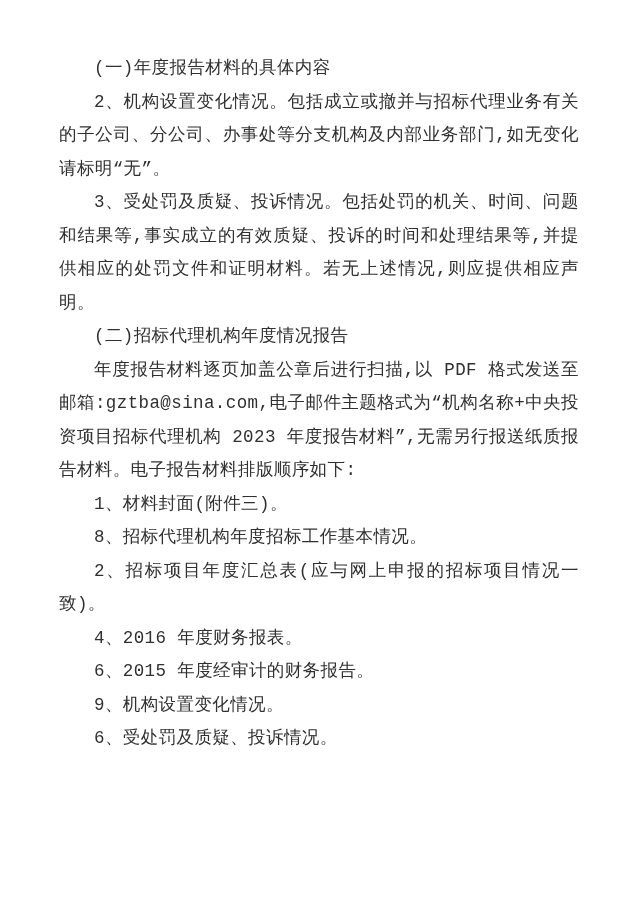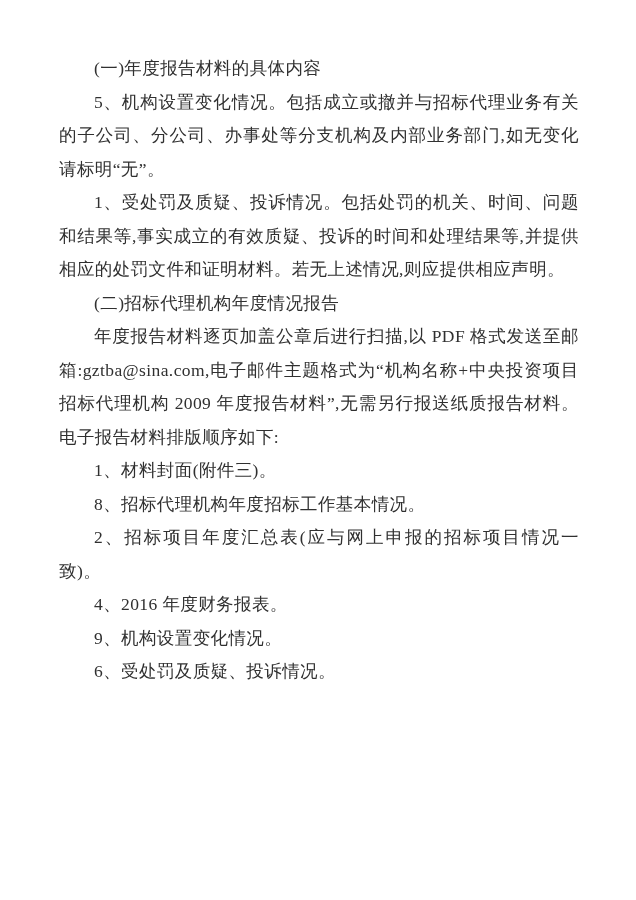--- a/index.html
+++ b/index.html
@@ -12,41 +12,42 @@
     width: 636px;
     height: 900px;
     background: #ffffff;
     box-sizing: border-box;
     padding: 52px 57px 0 59px;
     overflow: hidden;
   }
   .doc-body p {
     margin: 0;
     padding: 0;
-    font-family: Liberation Serif, serif;
+    font-family: Liberation Mono, monospace;
     font-size: 17.5px;
     line-height: 33.5px;
     color: #303030;
     text-align: justify;
     text-justify: inter-ideograph;
     text-indent: 2em;
     letter-spacing: 0.4px;
     word-break: break-word;
   }
 </style>
 </head>
 <body>
 
 <div class="page">
   <div class="doc-body">
       <p>(一)年度报告材料的具体内容</p>
-      <p>5、机构设置变化情况。包括成立或撤并与招标代理业务有关的子公司、分公司、办事处等分支机构及内部业务部门,如无变化请标明“无”。</p>
-      <p>1、受处罚及质疑、投诉情况。包括处罚的机关、时间、问题和结果等,事实成立的有效质疑、投诉的时间和处理结果等,并提供相应的处罚文件和证明材料。若无上述情况,则应提供相应声明。</p>
+      <p>2、机构设置变化情况。包括成立或撤并与招标代理业务有关的子公司、分公司、办事处等分支机构及内部业务部门,如无变化请标明“无”。</p>
+      <p>3、受处罚及质疑、投诉情况。包括处罚的机关、时间、问题和结果等,事实成立的有效质疑、投诉的时间和处理结果等,并提供相应的处罚文件和证明材料。若无上述情况,则应提供相应声明。</p>
       <p>(二)招标代理机构年度情况报告</p>
-      <p>年度报告材料逐页加盖公章后进行扫描,以 PDF 格式发送至邮箱:gztba@sina.com,电子邮件主题格式为“机构名称+中央投资项目招标代理机构 2009 年度报告材料”,无需另行报送纸质报告材料。电子报告材料排版顺序如下:</p>
+      <p>年度报告材料逐页加盖公章后进行扫描,以 PDF 格式发送至邮箱:gztba@sina.com,电子邮件主题格式为“机构名称+中央投资项目招标代理机构 2023 年度报告材料”,无需另行报送纸质报告材料。电子报告材料排版顺序如下:</p>
       <p>1、材料封面(附件三)。</p>
       <p>8、招标代理机构年度招标工作基本情况。</p>
       <p>2、招标项目年度汇总表(应与网上申报的招标项目情况一致)。</p>
       <p>4、2016 年度财务报表。</p>
+      <p>6、2015 年度经审计的财务报告。</p>
       <p>9、机构设置变化情况。</p>
       <p>6、受处罚及质疑、投诉情况。</p>
     </div>
 </div>
 
 </body></html>

